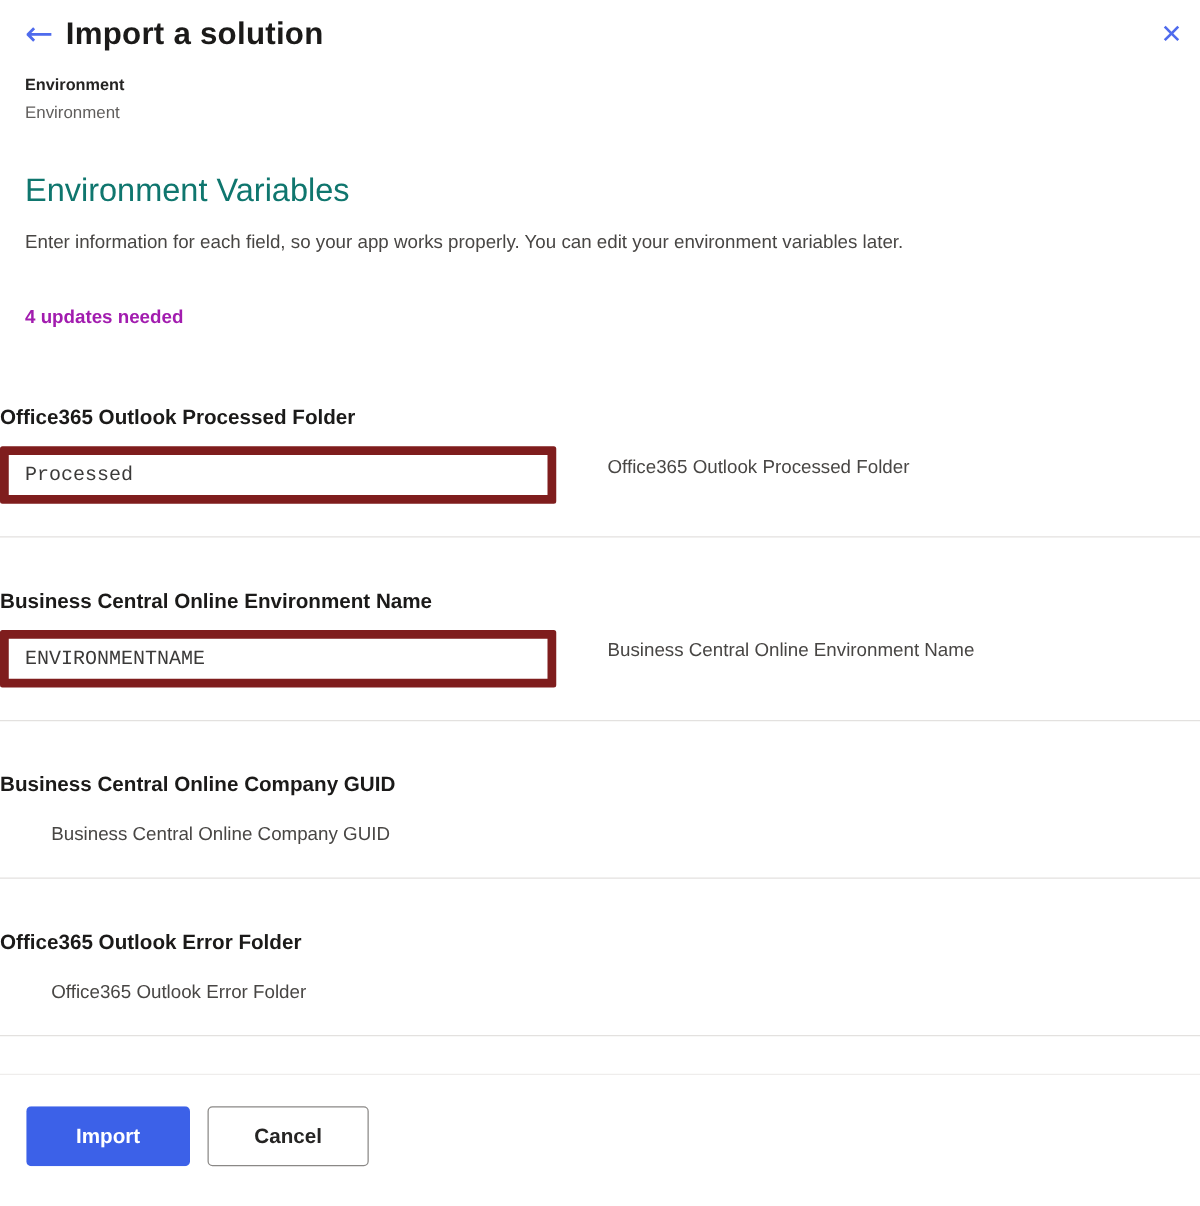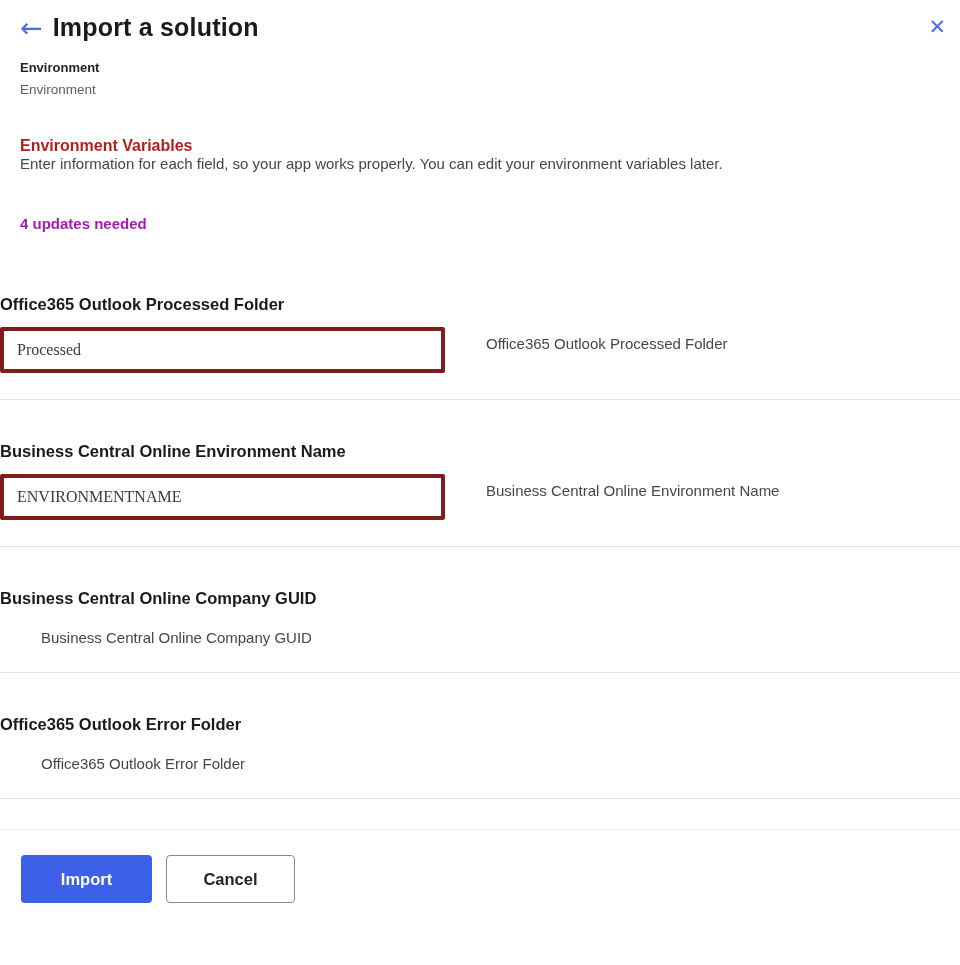--- a/index.html
+++ b/index.html
@@ -65,25 +65,26 @@
   .env-value {
     margin-top: 7px;
     font-size: 13.5px;
     color: #605e5c;
   }
   
   .section {
     padding: 40px 0 0 20px;
   }
   .section-heading {
-    font-size: 16px;
-    font-weight: bold;
-    color: #b91c1c;
+    font-size: 26px;
+    font-weight: normal;
+    color: #0f766e;
   }
   .section-desc {
+    margin-top: 17px;
     font-size: 15px;
     color: #484644;
   }
   .updates-notice {
     margin-top: 43px;
     font-size: 15px;
     font-weight: bold;
     color: #a21caf;
   }
   
@@ -100,25 +101,25 @@
   }
   .field-row {
     display: flex;
     align-items: flex-start;
     margin-top: 13px;
   }
   .field-input {
     box-sizing: border-box;
     width: 445px;
     height: 46px;
-    border: 4px solid #7f1d1d;
+    border: 7px solid #7f1d1d;
     border-radius: 2px;
     padding: 0 13px;
     font-size: 16px;
-    font-family: Liberation Serif, serif;
+    font-family: Liberation Mono, monospace;
     color: #3b3a39;
     outline: none;
     background: #ffffff;
   }
   .field-desc {
     margin-left: 41px;
     padding-top: 8px;
     font-size: 15px;
     color: #484644;
   }

